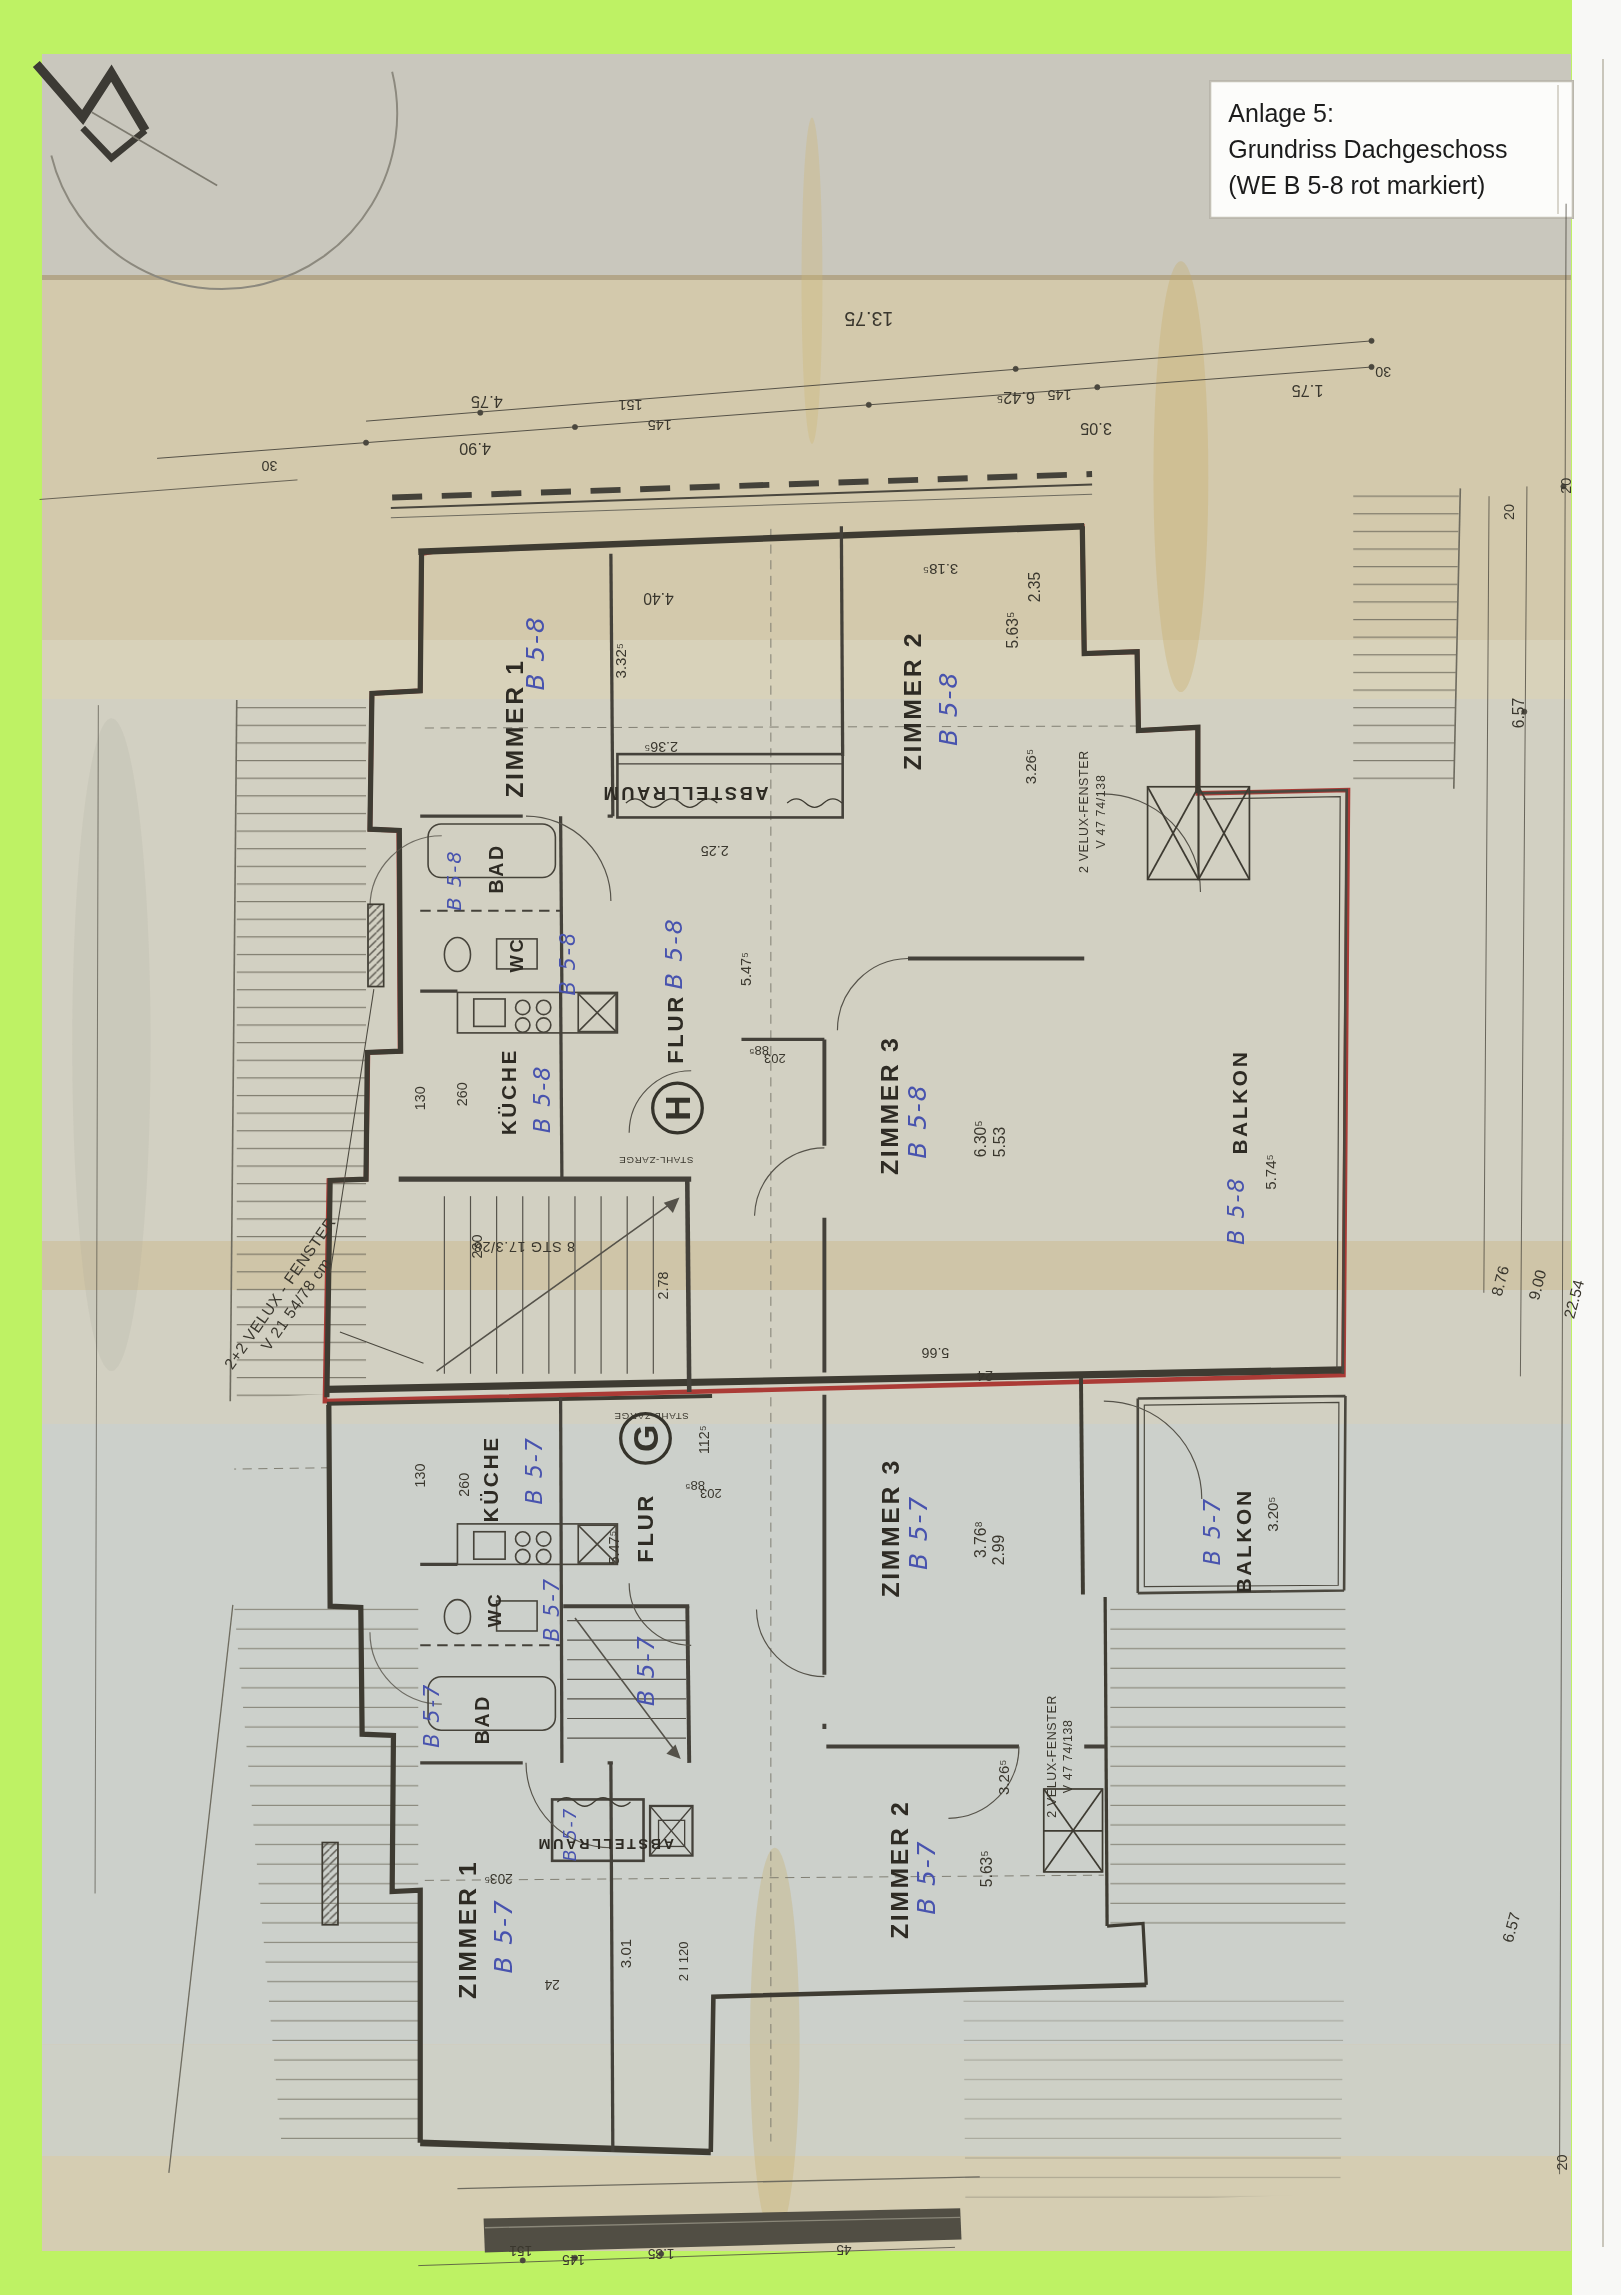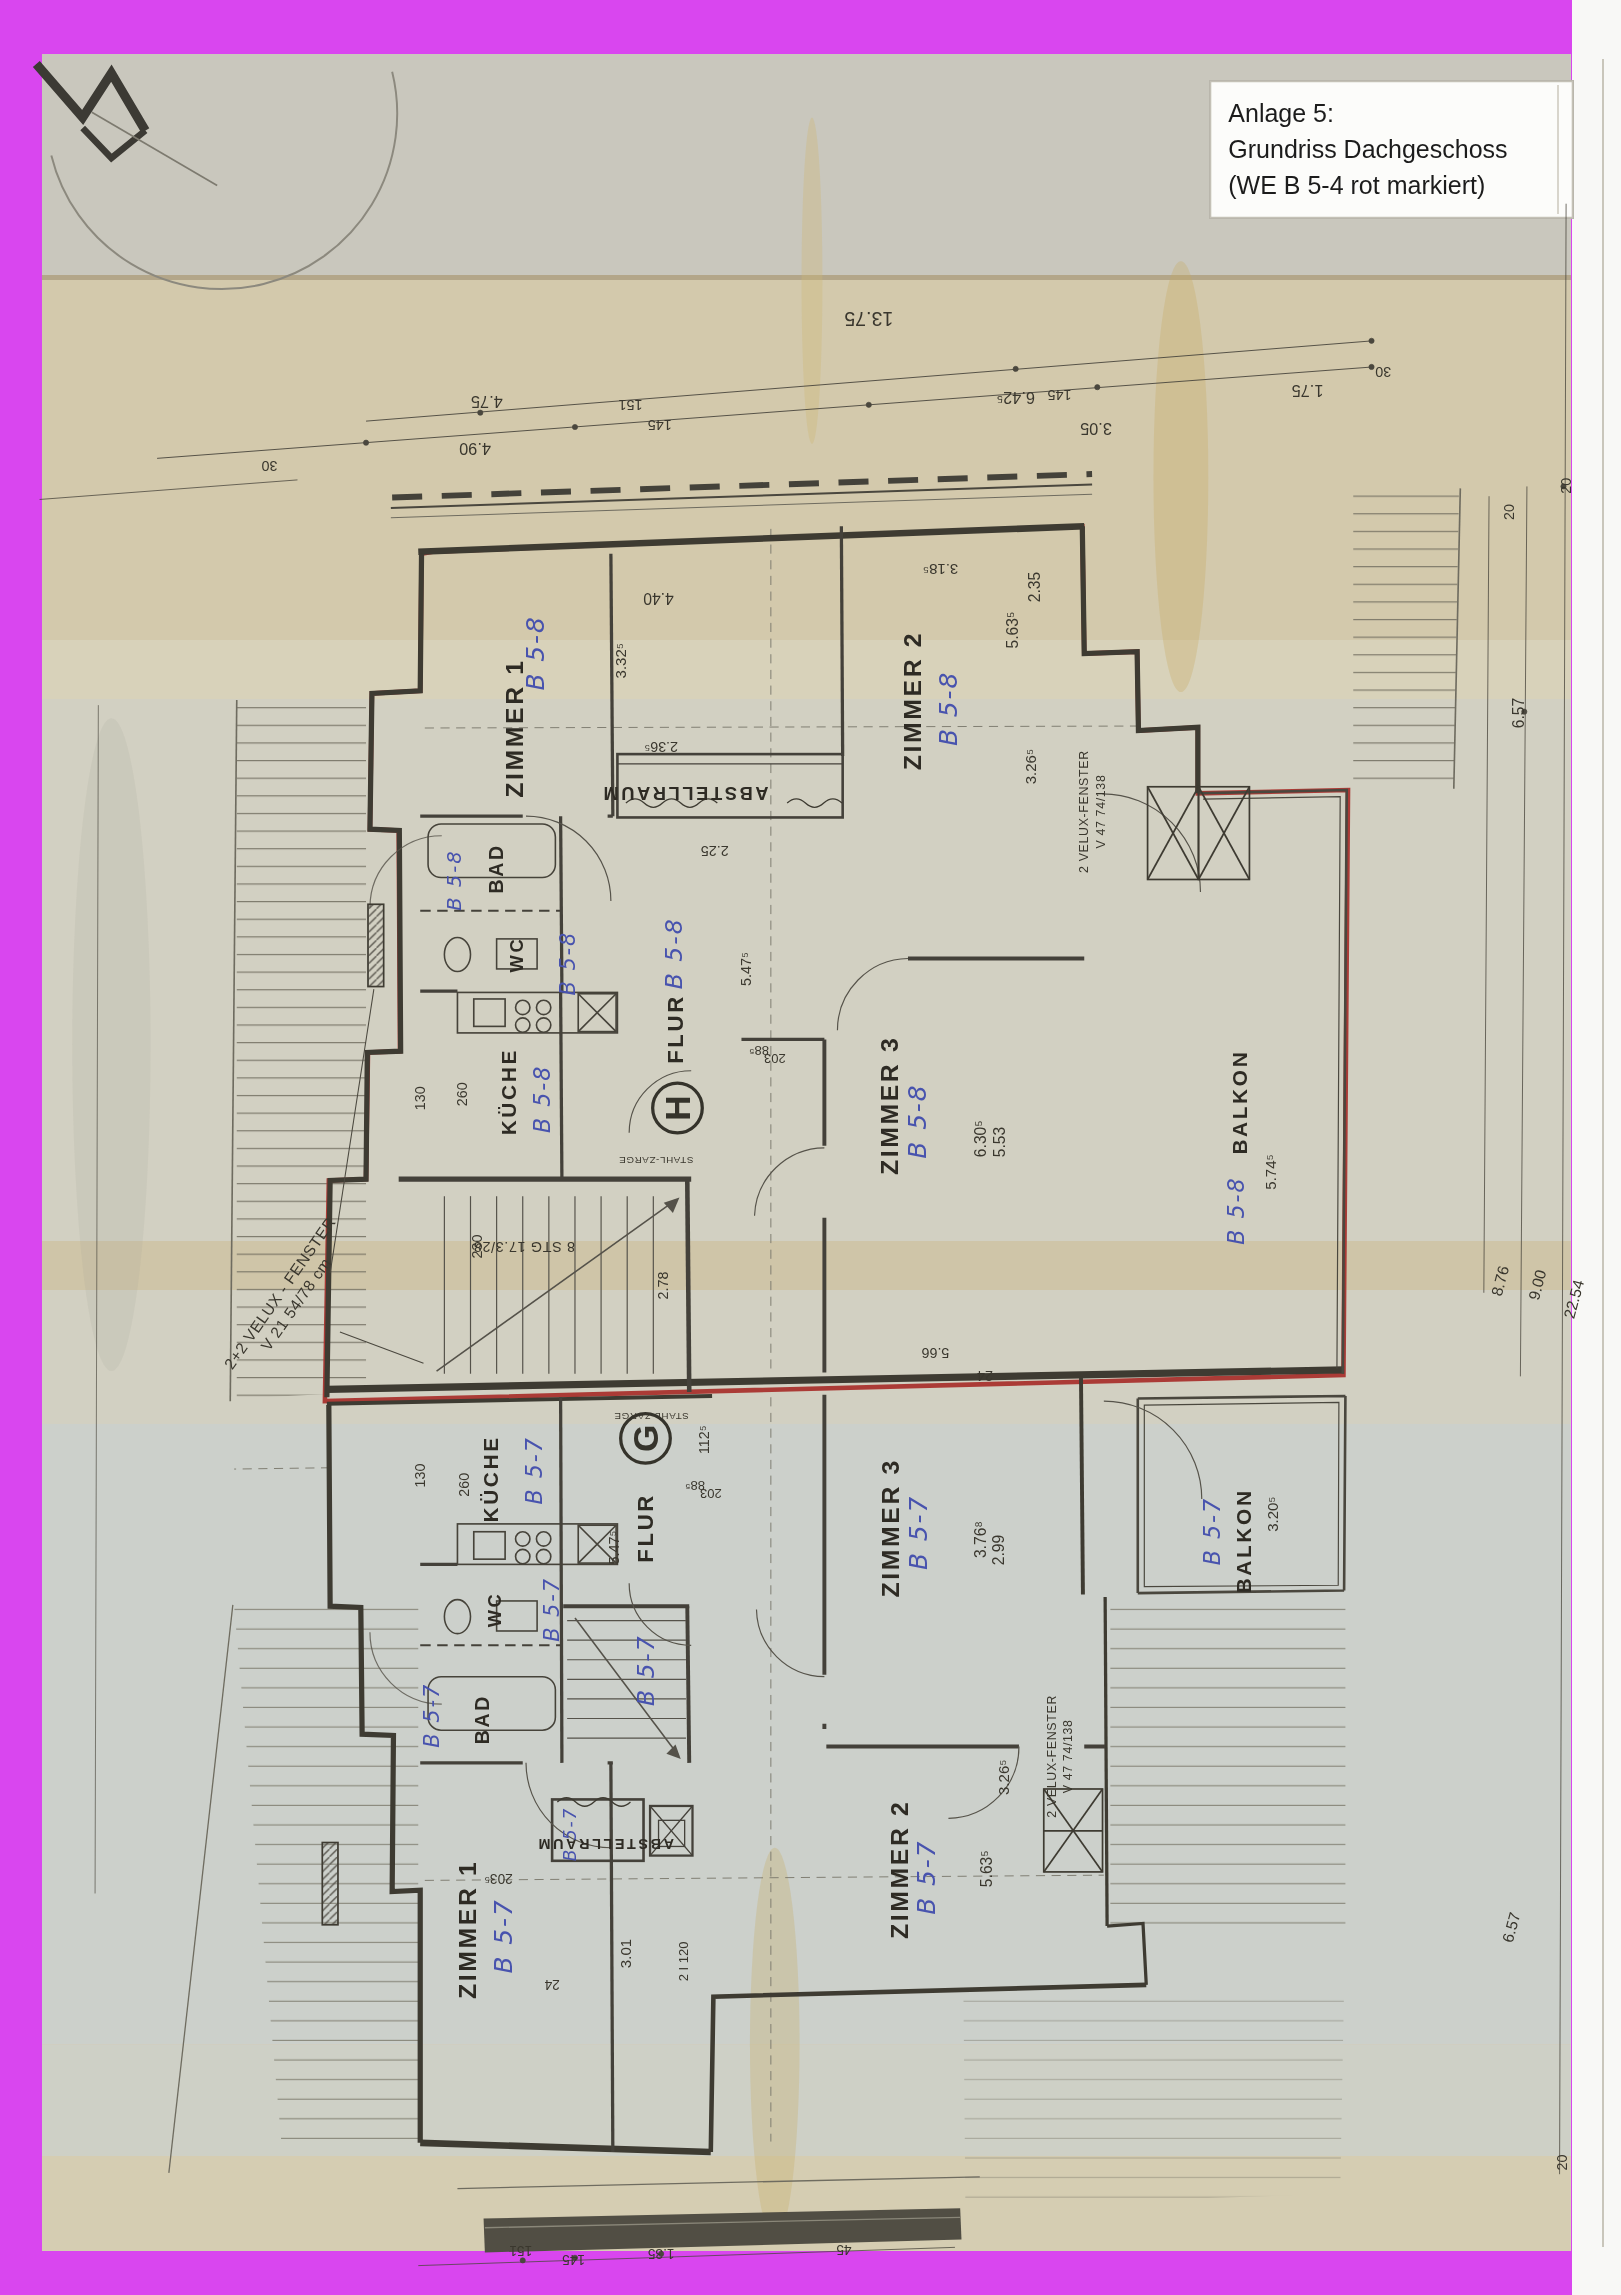--- a/index.html
+++ b/index.html
@@ -1,16 +1,16 @@
 <!DOCTYPE html>
 <html style="font-size:10.4px"><head>
 <meta charset="utf-8">
 <style>
   html,body{margin:0;padding:0;background:#ffffff;}
-  #page{position:relative;width:1622px;height:2295px;background:#d946ef;overflow:hidden;
+  #page{position:relative;width:1622px;height:2295px;background:#bef264;overflow:hidden;
         font-family:"Liberation Sans", sans-serif;}
   .scan{position:absolute;left:42px;top:54px;width:1529px;height:2196px;background:#d0cec1;}
   .band{position:absolute;left:0;width:100%;}
   .note-box{position:absolute;left:1209px;top:80px;width:363px;height:137px;background:#fcfcfa;
             border:0.7px solid #b9b6ac;box-shadow:0 0 0 1.3px #c4c1b6 inset;}
   .note-box .vline{position:absolute;right:14.4px;top:3.9px;bottom:3.9px;width:1.3px;background:#d8d5cc;}
   .note-text{position:absolute;left:18.3px;top:14.4px;font-size:25px;line-height:36px;color:#1c1c1c;}
   svg text{font-family:"Liberation Sans", sans-serif;}
   .roomlbl{fill:#2e2b24;font-weight:700;letter-spacing:4px;}
   .dim{fill:#3a372e;}
@@ -36,21 +36,21 @@
   </div>
 
   <div style="position:absolute;right:0;top:0;width:50px;height:2295px;background:#f8f8f6;"></div>
   <div style="position:absolute;right:18.3px;top:59px;width:1.3px;height:2188px;background:#c9c6bb;"></div>
 
   <div class="note-box">
     <div class="vline"></div>
     <div class="note-text">
       <div>Anlage 5:</div>
       <div>Grundriss Dachgeschoss</div>
-      <div>(WE B 5-4 rot markiert)</div>
+      <div>(WE B 5-8 rot markiert)</div>
     </div>
   </div>
 
   <svg width="1622" height="2295" viewBox="0 0 2483 3515" style="position:absolute;left:0;top:0;">
     <defs>
       <pattern id="hatchH" width="10" height="27" patternUnits="userSpaceOnUse">
         <line x1="0" y1="4" x2="10" y2="4" stroke="#716e60" stroke-width="1.6"></line>
       </pattern>
       <pattern id="hatchH2" width="10" height="30" patternUnits="userSpaceOnUse">
         <line x1="0" y1="5" x2="10" y2="5" stroke="#7b786a" stroke-width="1.4"></line>

